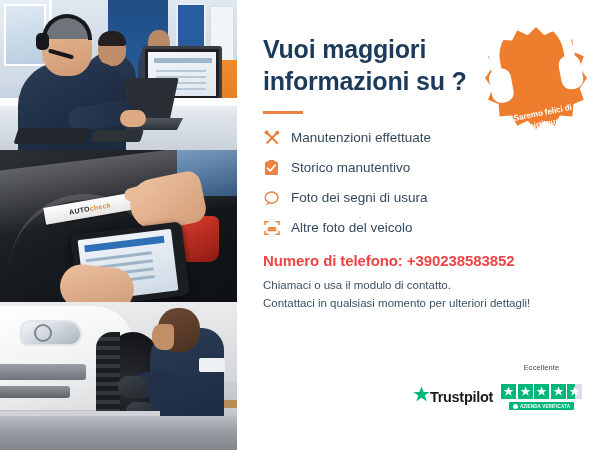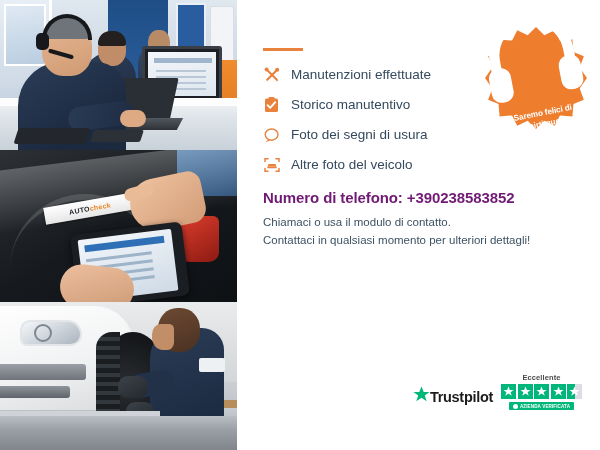--- a/index.html
+++ b/index.html
@@ -354,21 +354,21 @@
     color: #e8823c;
   }
   .feature-icon svg { display: block; }
   .feature-text {
     color: #34495e;
     font-size: 13.5px;
     line-height: 1;
   }
   .phone-line {
     margin-top: 14px;
-    color: #701a75;
+    color: #ef4444;
     font-size: 15px;
     font-weight: bold;
     letter-spacing: -0.1px;
   }
   .sub-copy {
     margin-top: 8px;
     color: #3d5264;
     font-size: 11.5px;
     line-height: 1.55;
   }
@@ -403,21 +403,21 @@
     position: absolute;
     right: 18px; bottom: 40px;
     display: flex; align-items: flex-end; gap: 8px;
   }
   .tp-mark { display: flex; align-items: center; gap: 0; padding-bottom: 3px; text-align: right; }
   .tp-name {
     color: #1c1c1c; font-size: 14.5px; font-weight: bold; letter-spacing: -0.3px;
   }
   .tp-right { display: flex; flex-direction: column; align-items: center; }
   .tp-rating-label {
-    color: #4a4a4a; font-size: 7.5px; font-weight: bold; margin-bottom: 2px;
+    color: #4a4a4a; font-size: 7.5px; font-weight: normal; margin-bottom: 12px;
     letter-spacing: .1px;
   }
   .tp-stars { display: flex; gap: 1.5px; }
   .tp-star {
     width: 15px; height: 15px;
     background: #00b67a;
     display: flex; align-items: center; justify-content: center;
   }
   .tp-star.partial { background: linear-gradient(90deg,#00b67a 55%,#dcdce6 55%); }
   .tp-star svg { display: block; }
@@ -527,20 +527,21 @@
       <div class="glove"></div>
       <div class="glove2"></div>
       <div class="lift-top"></div>
       <div class="lift"></div>
     </div>
 
   </div>
 
   <div class="content">
 
+    <h1 class="headline">Vuoi maggiori informazioni su ?</h1>
     <div class="divider"></div>
 
     <ul class="feature-list">
 
       <li class="feature-item">
         <span class="feature-icon">
           <svg width="16" height="16" viewBox="0 0 16 16">
             <g stroke="#e8823c" stroke-width="2.1" stroke-linecap="round">
               <line x1="2.6" y1="2.6" x2="12.6" y2="12.6"></line>
               <line x1="13.2" y1="2.8" x2="3.2" y2="12.8"></line>

